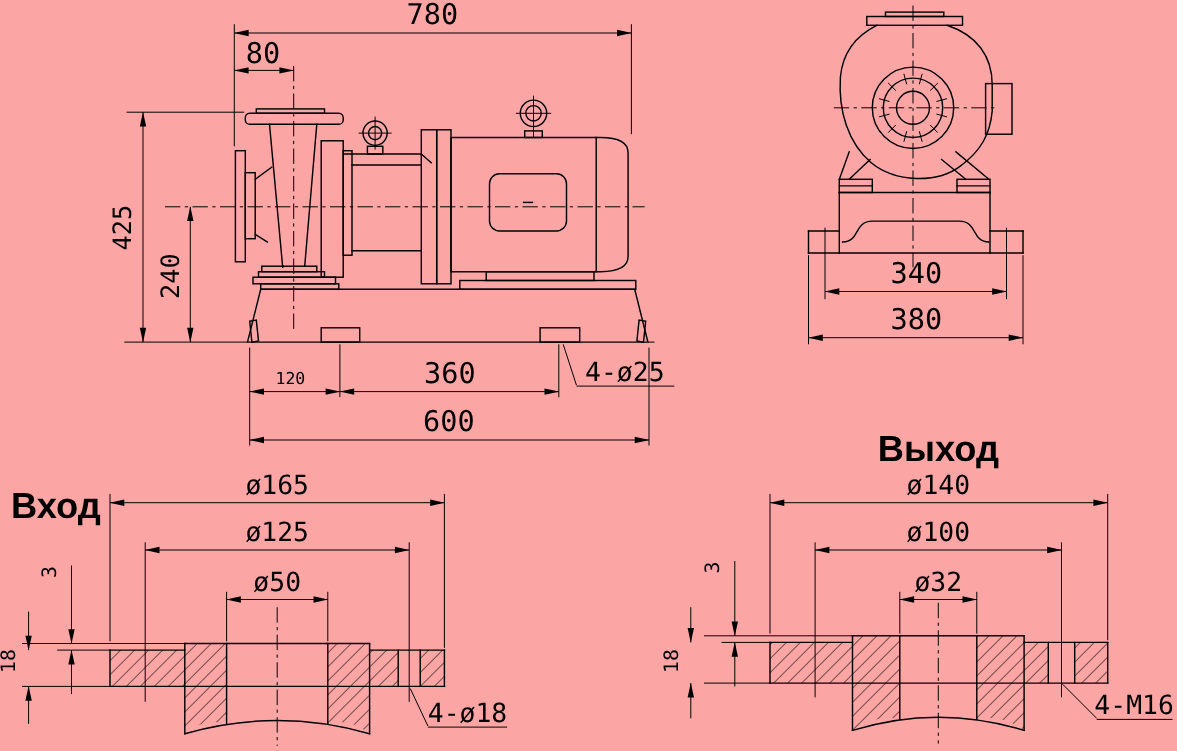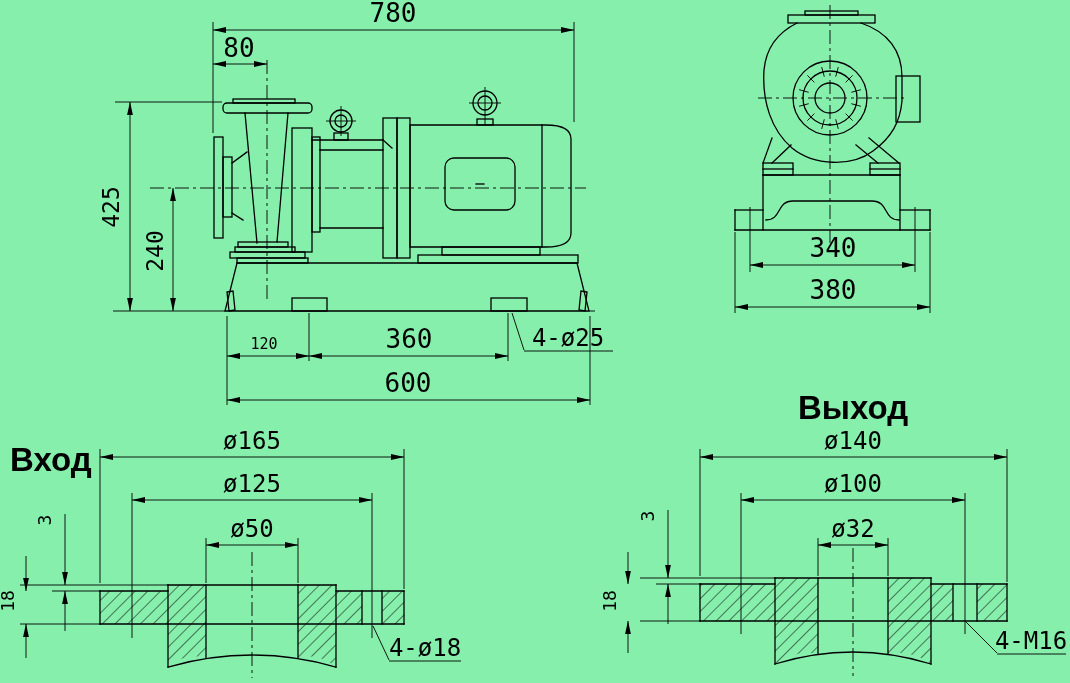--- a/index.html
+++ b/index.html
@@ -1,16 +1,16 @@
 <!DOCTYPE html>
 <html><head>
 <meta charset="utf-8">
 <style>
   html,body{margin:0;padding:0;background:#ffffff;}
-  #canvas{width:1070px;height:683px;background:#86efac;position:relative;overflow:hidden;}
+  #canvas{width:1070px;height:683px;background:#fca5a5;position:relative;overflow:hidden;}
   svg{display:block;}
   .o  {fill:none;stroke:#000;stroke-width:1.3;stroke-linecap:square;stroke-linejoin:miter;}
   .t  {fill:none;stroke:#000;stroke-width:0.9;stroke-linecap:butt;}
   .cl {fill:none;stroke:#000;stroke-width:0.9;stroke-dasharray:14 4 3 4;}
   .h  {fill:url(#hatch);stroke:none;}
   text.d {font-family:"DejaVu Sans Mono",monospace;fill:#000;text-anchor:middle;}
   .s26{font-size:26px;} .s24{font-size:24px;} .s23{font-size:23px;}
   .s18{font-size:18px;} .s15{font-size:15px;}
   text.lbl {font-family:"Liberation Sans",sans-serif;font-weight:bold;font-size:33px;fill:#000;text-anchor:start;}
 </style>

